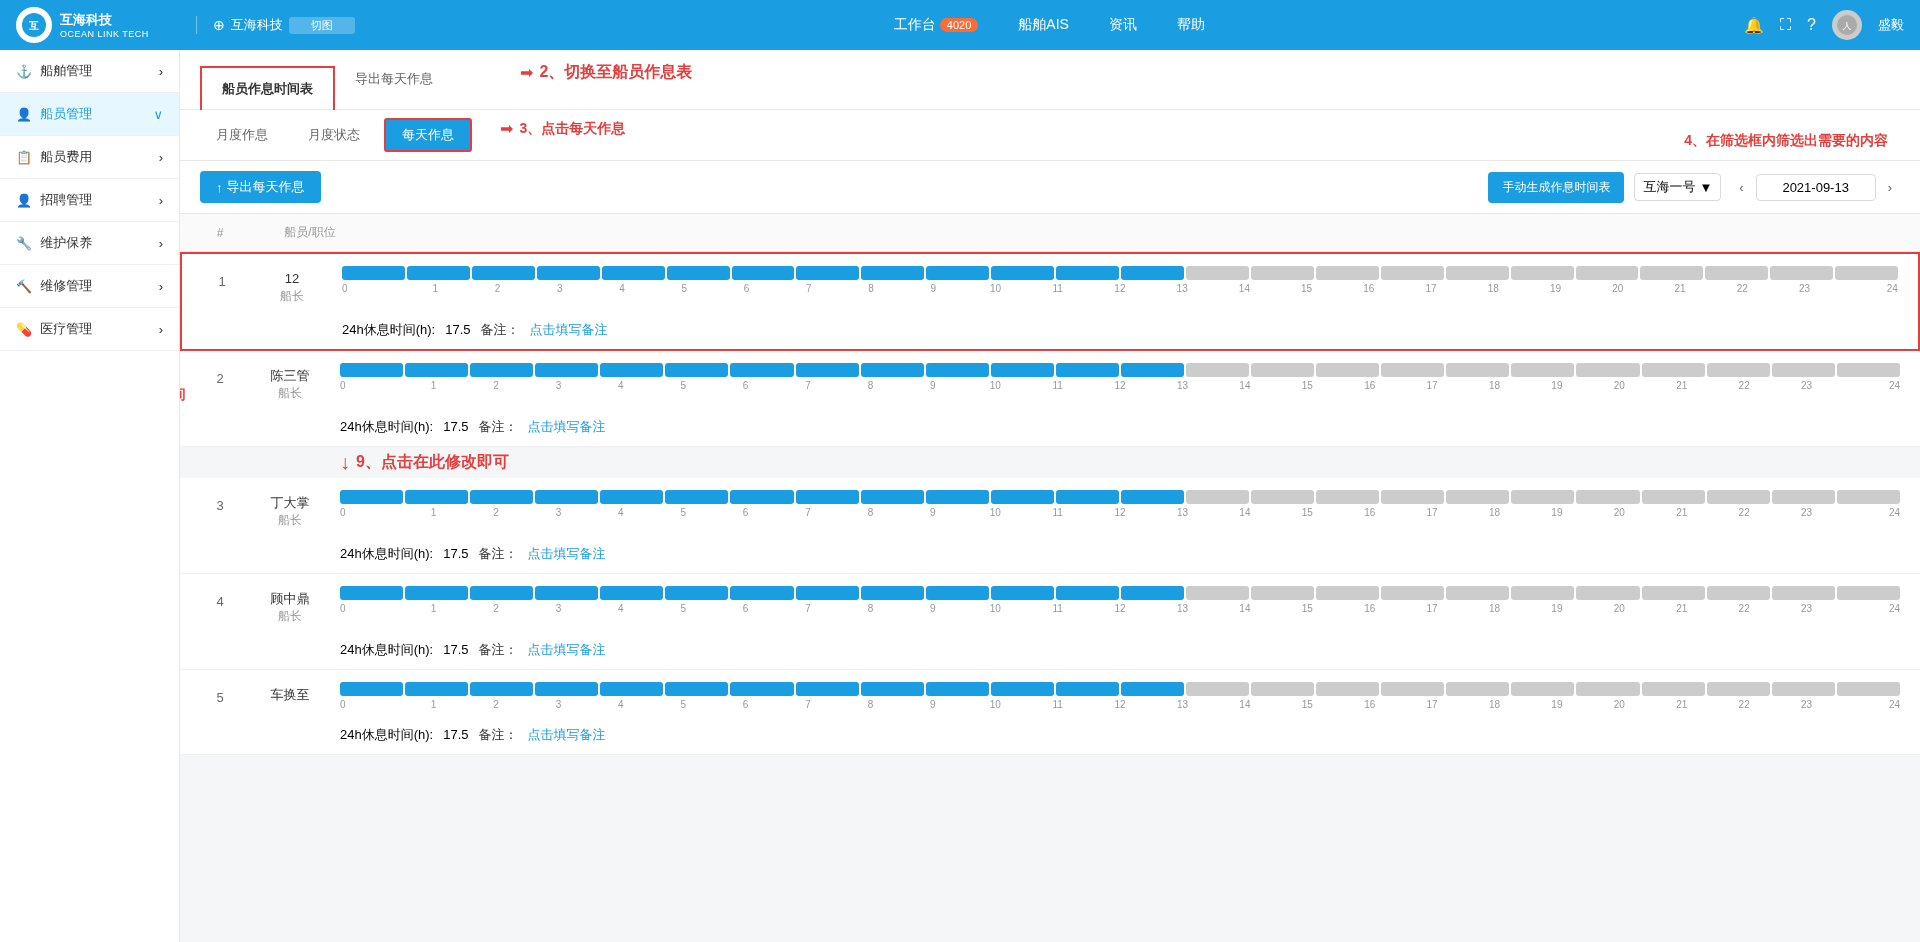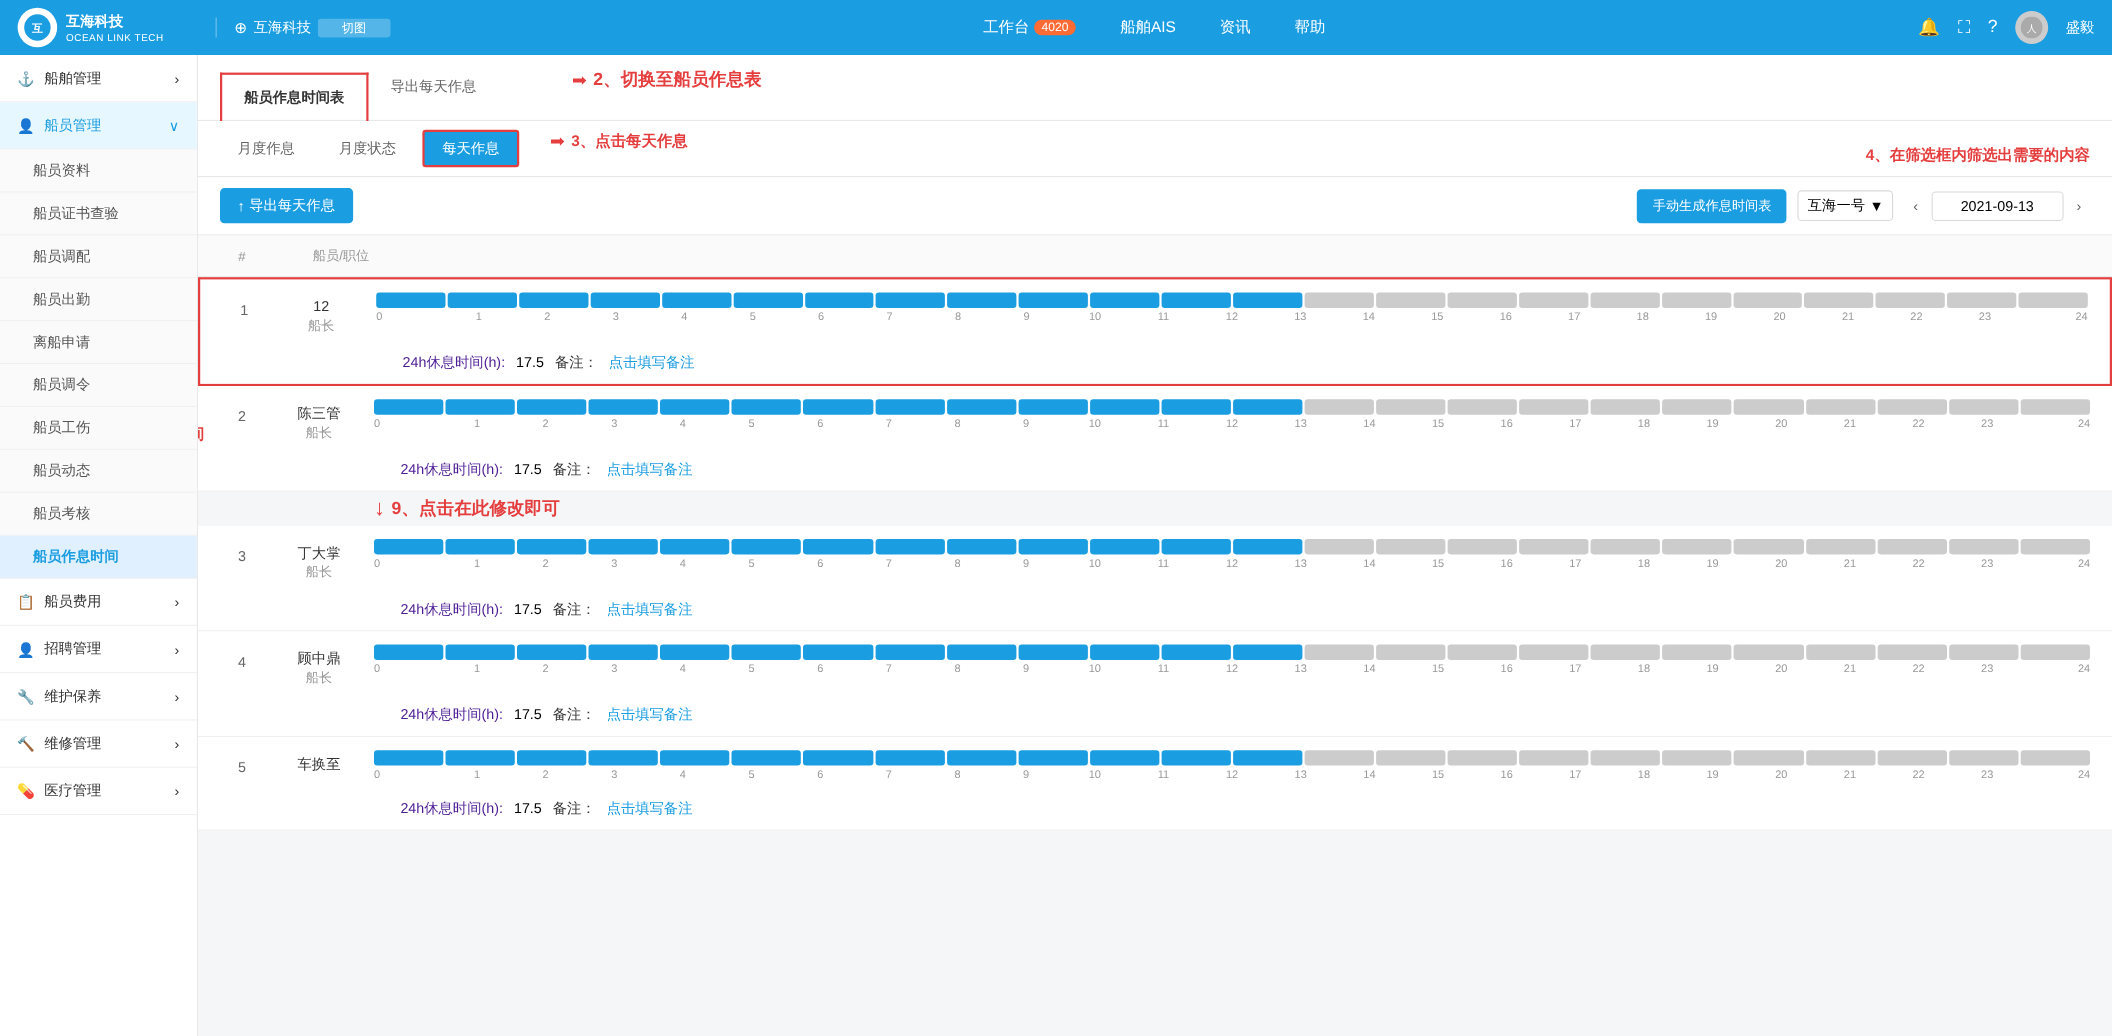--- a/index.html
+++ b/index.html
@@ -140,21 +140,21 @@
     }
     .data-row.highlighted { border: 2px solid #e53e3e; }
     .row-inner { display: flex; align-items: flex-start; padding: 12px 20px; }
     .row-num { width: 40px; text-align: center; color: #666; font-size: 13px; padding-top: 8px; }
     .row-name { width: 100px; text-align: center; color: #333; font-size: 13px; padding-top: 4px; line-height: 1.4; }
     .row-chart { flex: 1; }
 
     .row-footer {
       padding: 4px 20px 10px calc(140px + 20px); display: flex; align-items: center; gap: 10px; font-size: 13px;
     }
-    .rest-time-label { color: #4c1d95; margin-left: 24px; }
+    .rest-time-label { color: #000000; }
     .note-label { color: #333; }
     .note-link { color: #1a9de1; cursor: pointer; }
 
     
     .annotation {
       color: #e53e3e; font-size: 16px; font-weight: bold; pointer-events: none;
     }
 
     
     ::-webkit-scrollbar { width: 6px; height: 6px; }
@@ -219,32 +219,20 @@
   </div>
 
   <div class="sidebar-item active">
     <div style="display:flex;align-items:center;gap:8px;">
       <span>👤</span>
       <span>船员管理</span>
     </div>
     <span>∨</span>
   </div>
 
-  <div class="sidebar-sub">
-    <div class="sidebar-sub-item">船员资料</div>
-    <div class="sidebar-sub-item">船员证书查验</div>
-    <div class="sidebar-sub-item">船员调配</div>
-    <div class="sidebar-sub-item">船员出勤</div>
-    <div class="sidebar-sub-item">离船申请</div>
-    <div class="sidebar-sub-item">船员调令</div>
-    <div class="sidebar-sub-item">船员工伤</div>
-    <div class="sidebar-sub-item">船员动态</div>
-    <div class="sidebar-sub-item">船员考核</div>
-    <div class="sidebar-sub-item selected-item">船员作息时间</div>
-  </div>
 
   <div class="sidebar-item">
     <div style="display:flex;align-items:center;gap:8px;">
       <span>📋</span>
       <span>船员费用</span>
     </div>
     <span>›</span>
   </div>
 
   <div class="sidebar-item">
@@ -307,21 +295,21 @@
     <div class="toolbar">
       <div>
         <button class="btn-export">
           <span>↑</span>
           <span>导出每天作息</span>
         </button>
       </div>
 
       <div class="toolbar-right" style="position:relative;">
 
-        <div style="position:absolute; right:0; top:-40px; display:flex; align-items:center; gap:6px;">
+        <div style="position:absolute; right:12px; top:-40px; display:flex; align-items:center; gap:6px;">
           <span class="annotation" style="font-size:14px;">4、在筛选框内筛选出需要的内容</span>
         </div>
 
         <button class="btn-manual">手动生成作息时间表</button>
 
         <div style="display:flex;align-items:center;gap:4px; border:1px solid #d9d9d9; border-radius:4px; padding:4px 8px; background:#fff;">
           <span>互海一号</span>
           <span style="cursor:pointer;">▼</span>
         </div>
 

